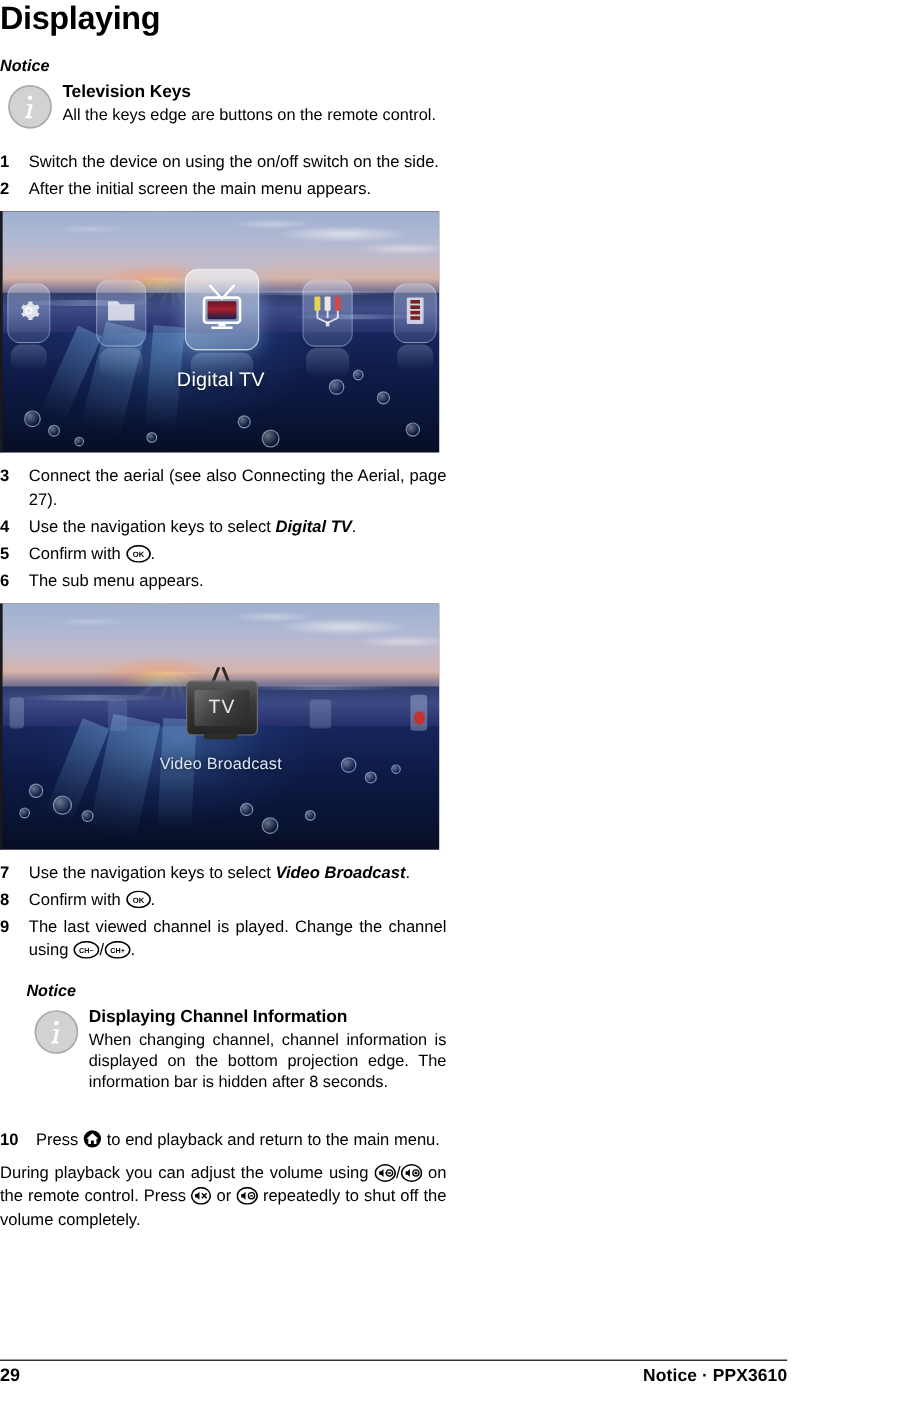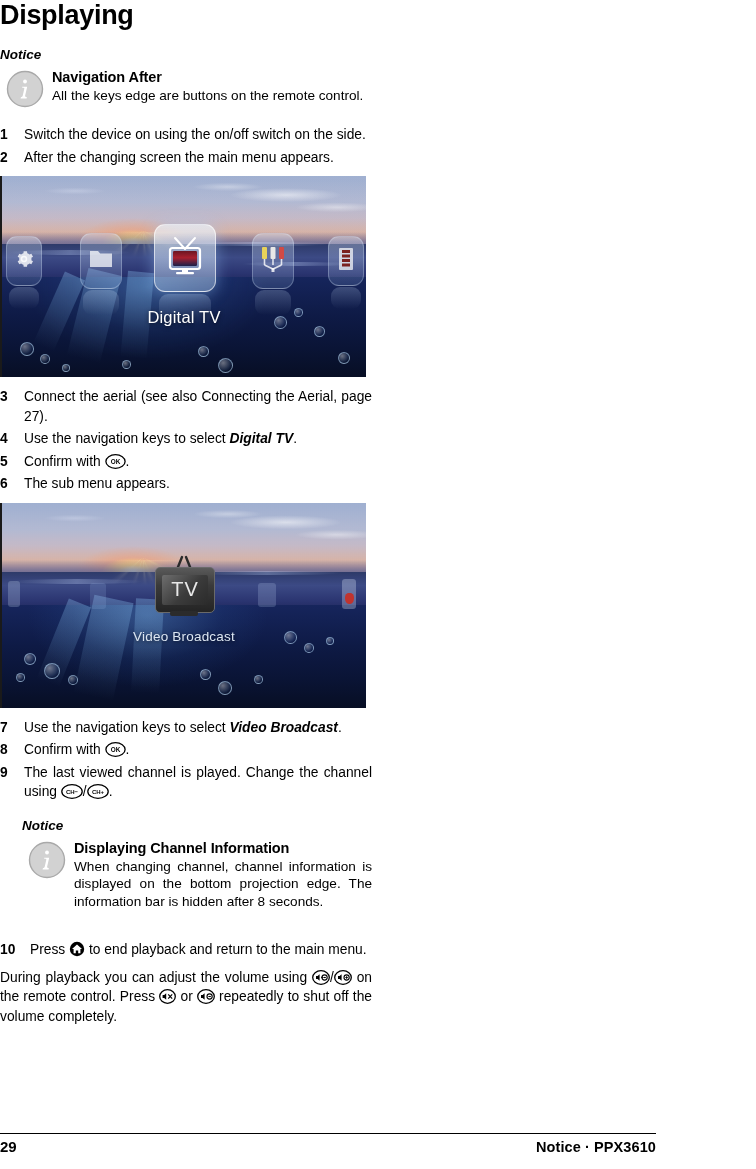--- a/index.html
+++ b/index.html
@@ -246,21 +246,21 @@
     border: 1px solid #6a6a6a;
     display: flex;
     align-items: center;
     justify-content: center;
   }
   .tv-dark .scr {
     width: 46px; height: 30px;
     border-radius: 2px;
     background: linear-gradient(135deg, #6e6e6e, #3b3b3b 55%, #2b2b2b);
     color: #e8e8e8;
-    font-size: 20px;
+    font-size: 16px;
     display: flex; align-items: center; justify-content: center;
     letter-spacing: 1px;
   }
 
   
   .footer {
     position: absolute;
     left: 0;
     right: 0;
     bottom: 14px;
@@ -298,31 +298,31 @@
 
     <div class="notice" style="margin-top:5px;">
       <div class="notice-icon">
         <svg width="38" height="38" viewBox="0 0 38 38">
           <circle cx="19" cy="19" r="17.5" fill="#d2d2d2" stroke="#a9a9a9" stroke-width="1.4"></circle>
           <circle cx="19" cy="11.5" r="1.9" fill="#ffffff"></circle>
           <path d="M16.2 16.8 h5.0 l-2.1 9.0 q-0.2 1.0 0.9 1.2 l0.9 0.2 l-0.3 1.3 h-6.0 l0.3 -1.3 q1.5 -0.2 1.8 -1.5 l1.6 -7.0 q0.2 -0.9 -0.9 -1.0 l-1.5 -0.2 z" fill="#ffffff"></path>
         </svg>
       </div>
       <div class="notice-body">
-        <div class="notice-title">Navigation After</div>
+        <div class="notice-title">Television Keys</div>
         <div class="notice-text" style="text-align:left;">All the keys edge are buttons on the remote control.</div>
       </div>
     </div>
 
     <ol class="steps" style="margin-top:17px;">
       <li>
         <span class="num">1</span><span>Switch the device on using the on/off switch on the side.</span>
       </li>
       <li>
-        <span class="num">2</span><span>After the changing screen the main menu appears.</span>
+        <span class="num">2</span><span>After the initial screen the main menu appears.</span>
       </li>
     </ol>
 
     <div class="shot shot-1" style="margin-top:9px;">
       <div class="sky"></div>
       <div class="clouds"></div>
       <div class="sunrays"></div>
       <div class="waves"></div>
       <div class="wave-streak" style="left:8px; top:74px; width:120px; height:5px;"></div>
       <div class="wave-streak" style="left:180px; top:66px; width:150px; height:4px;"></div>

